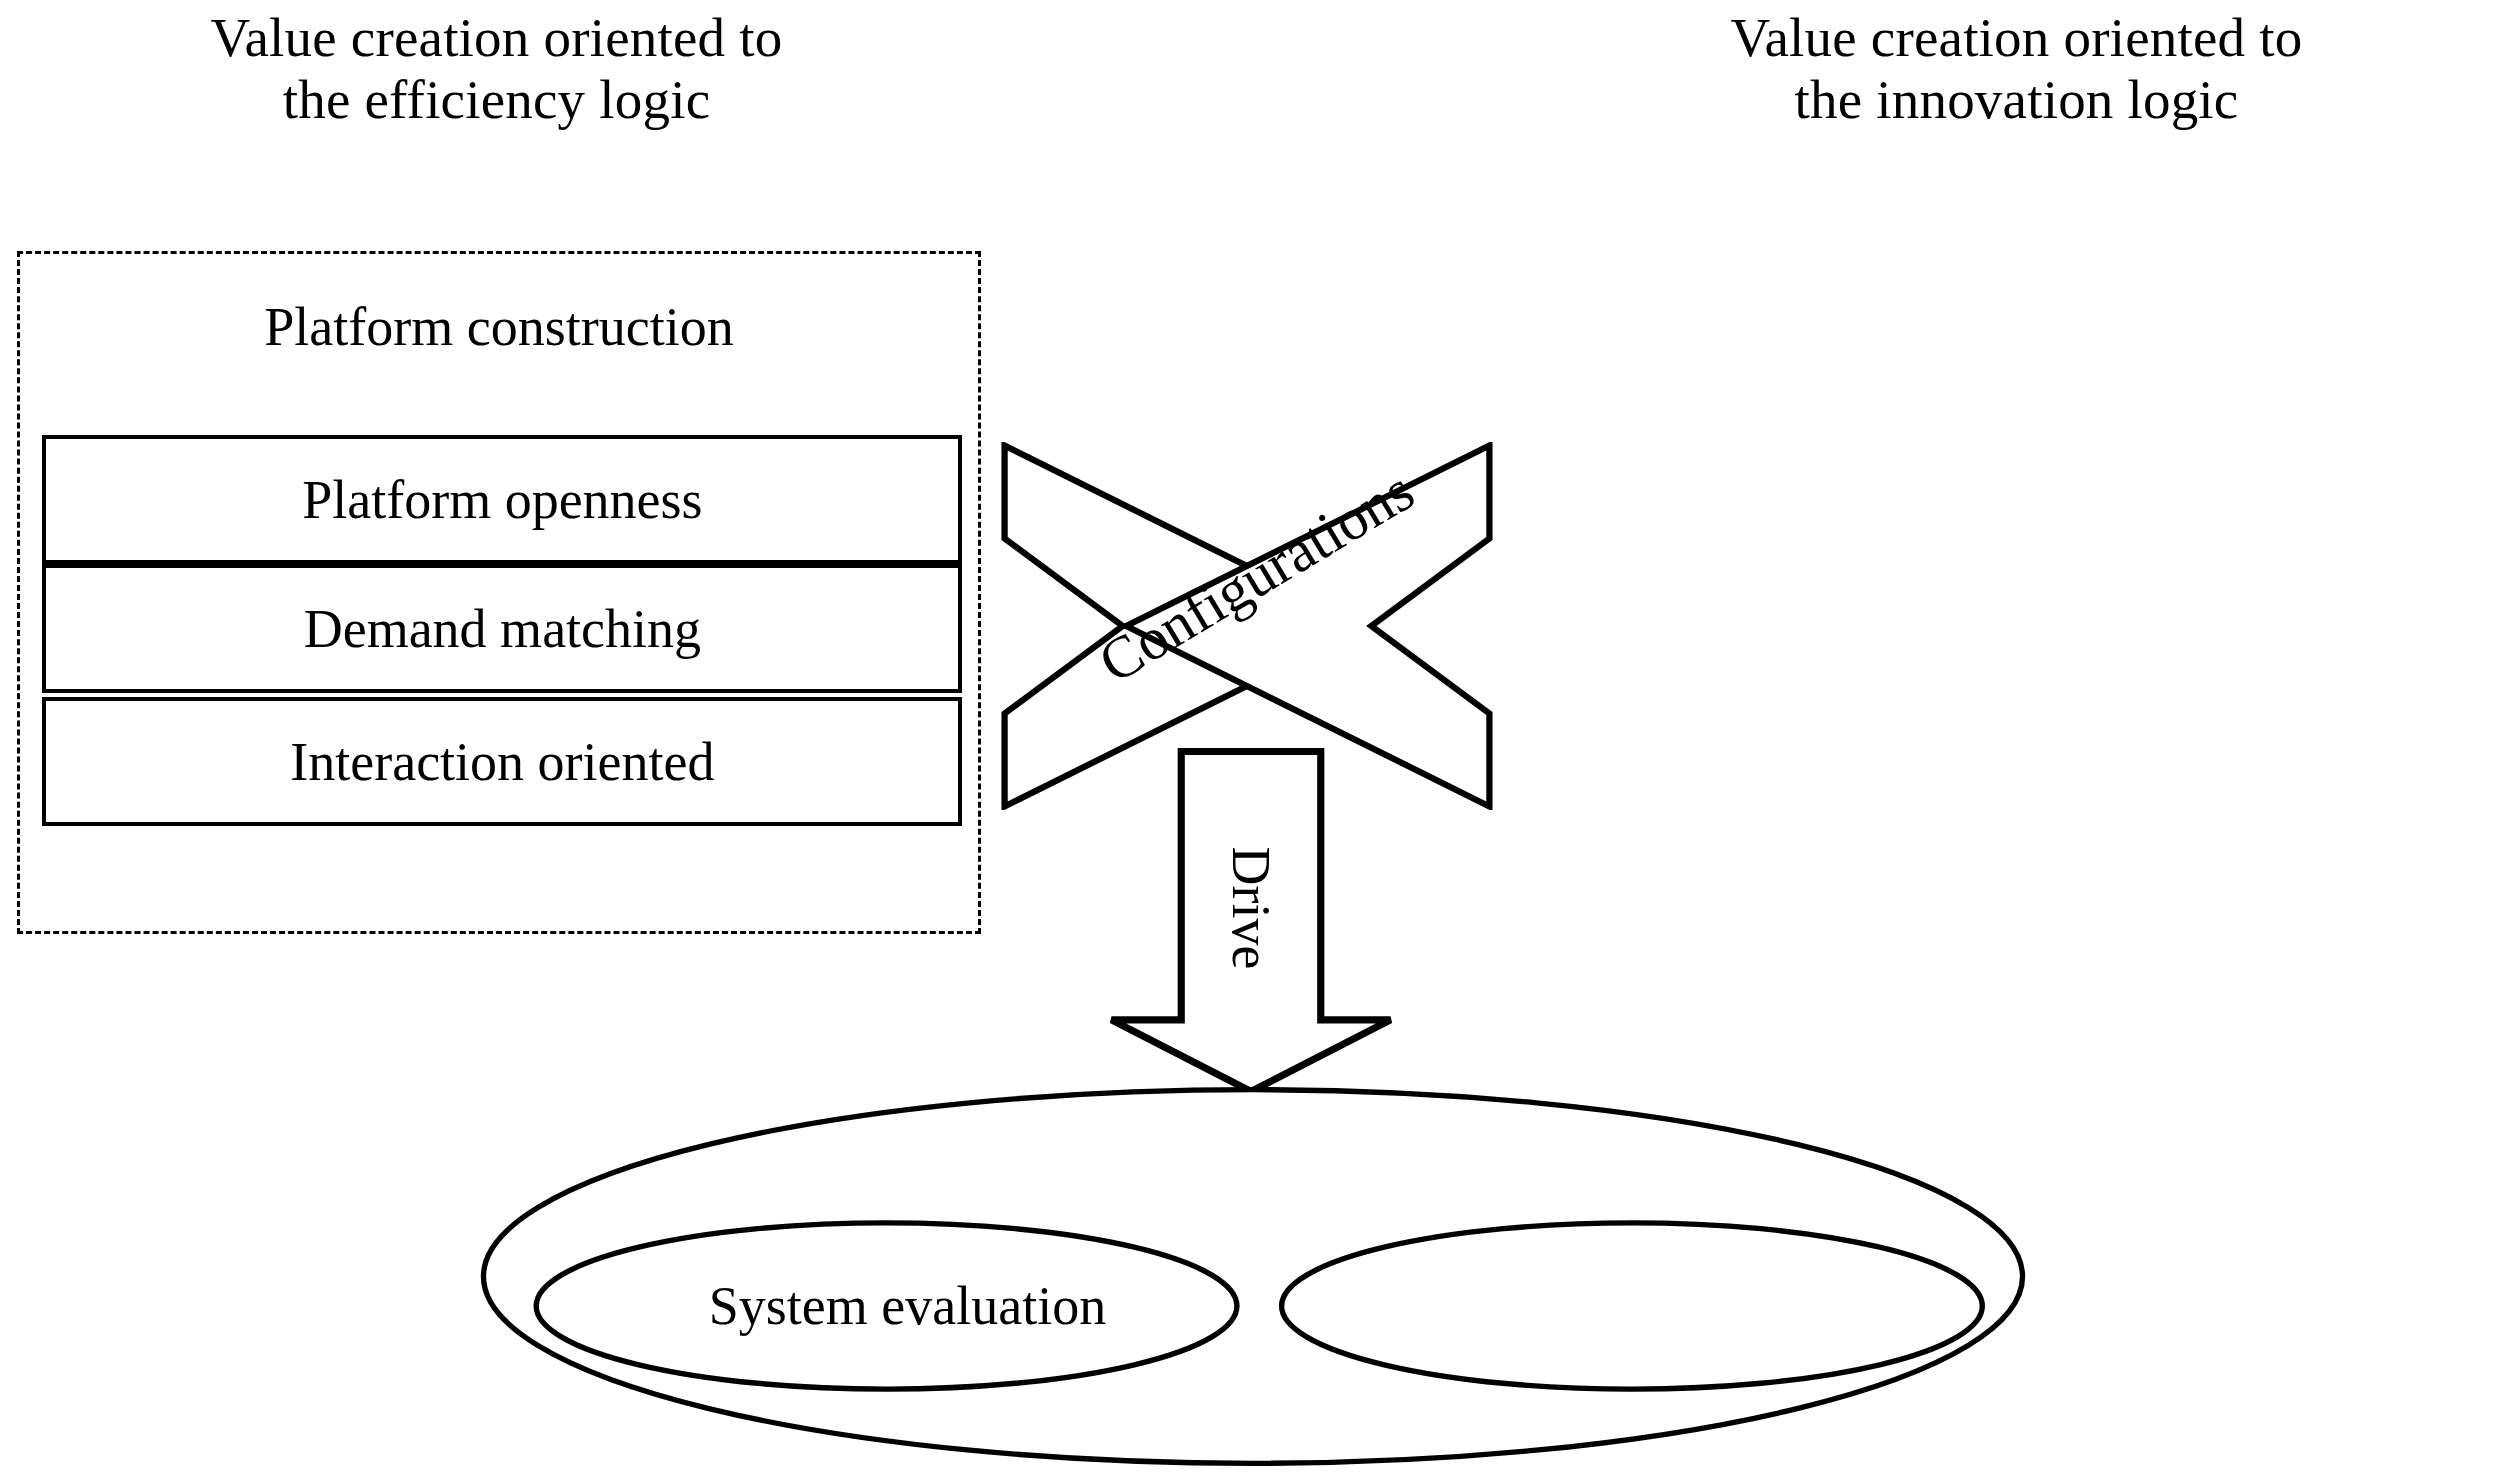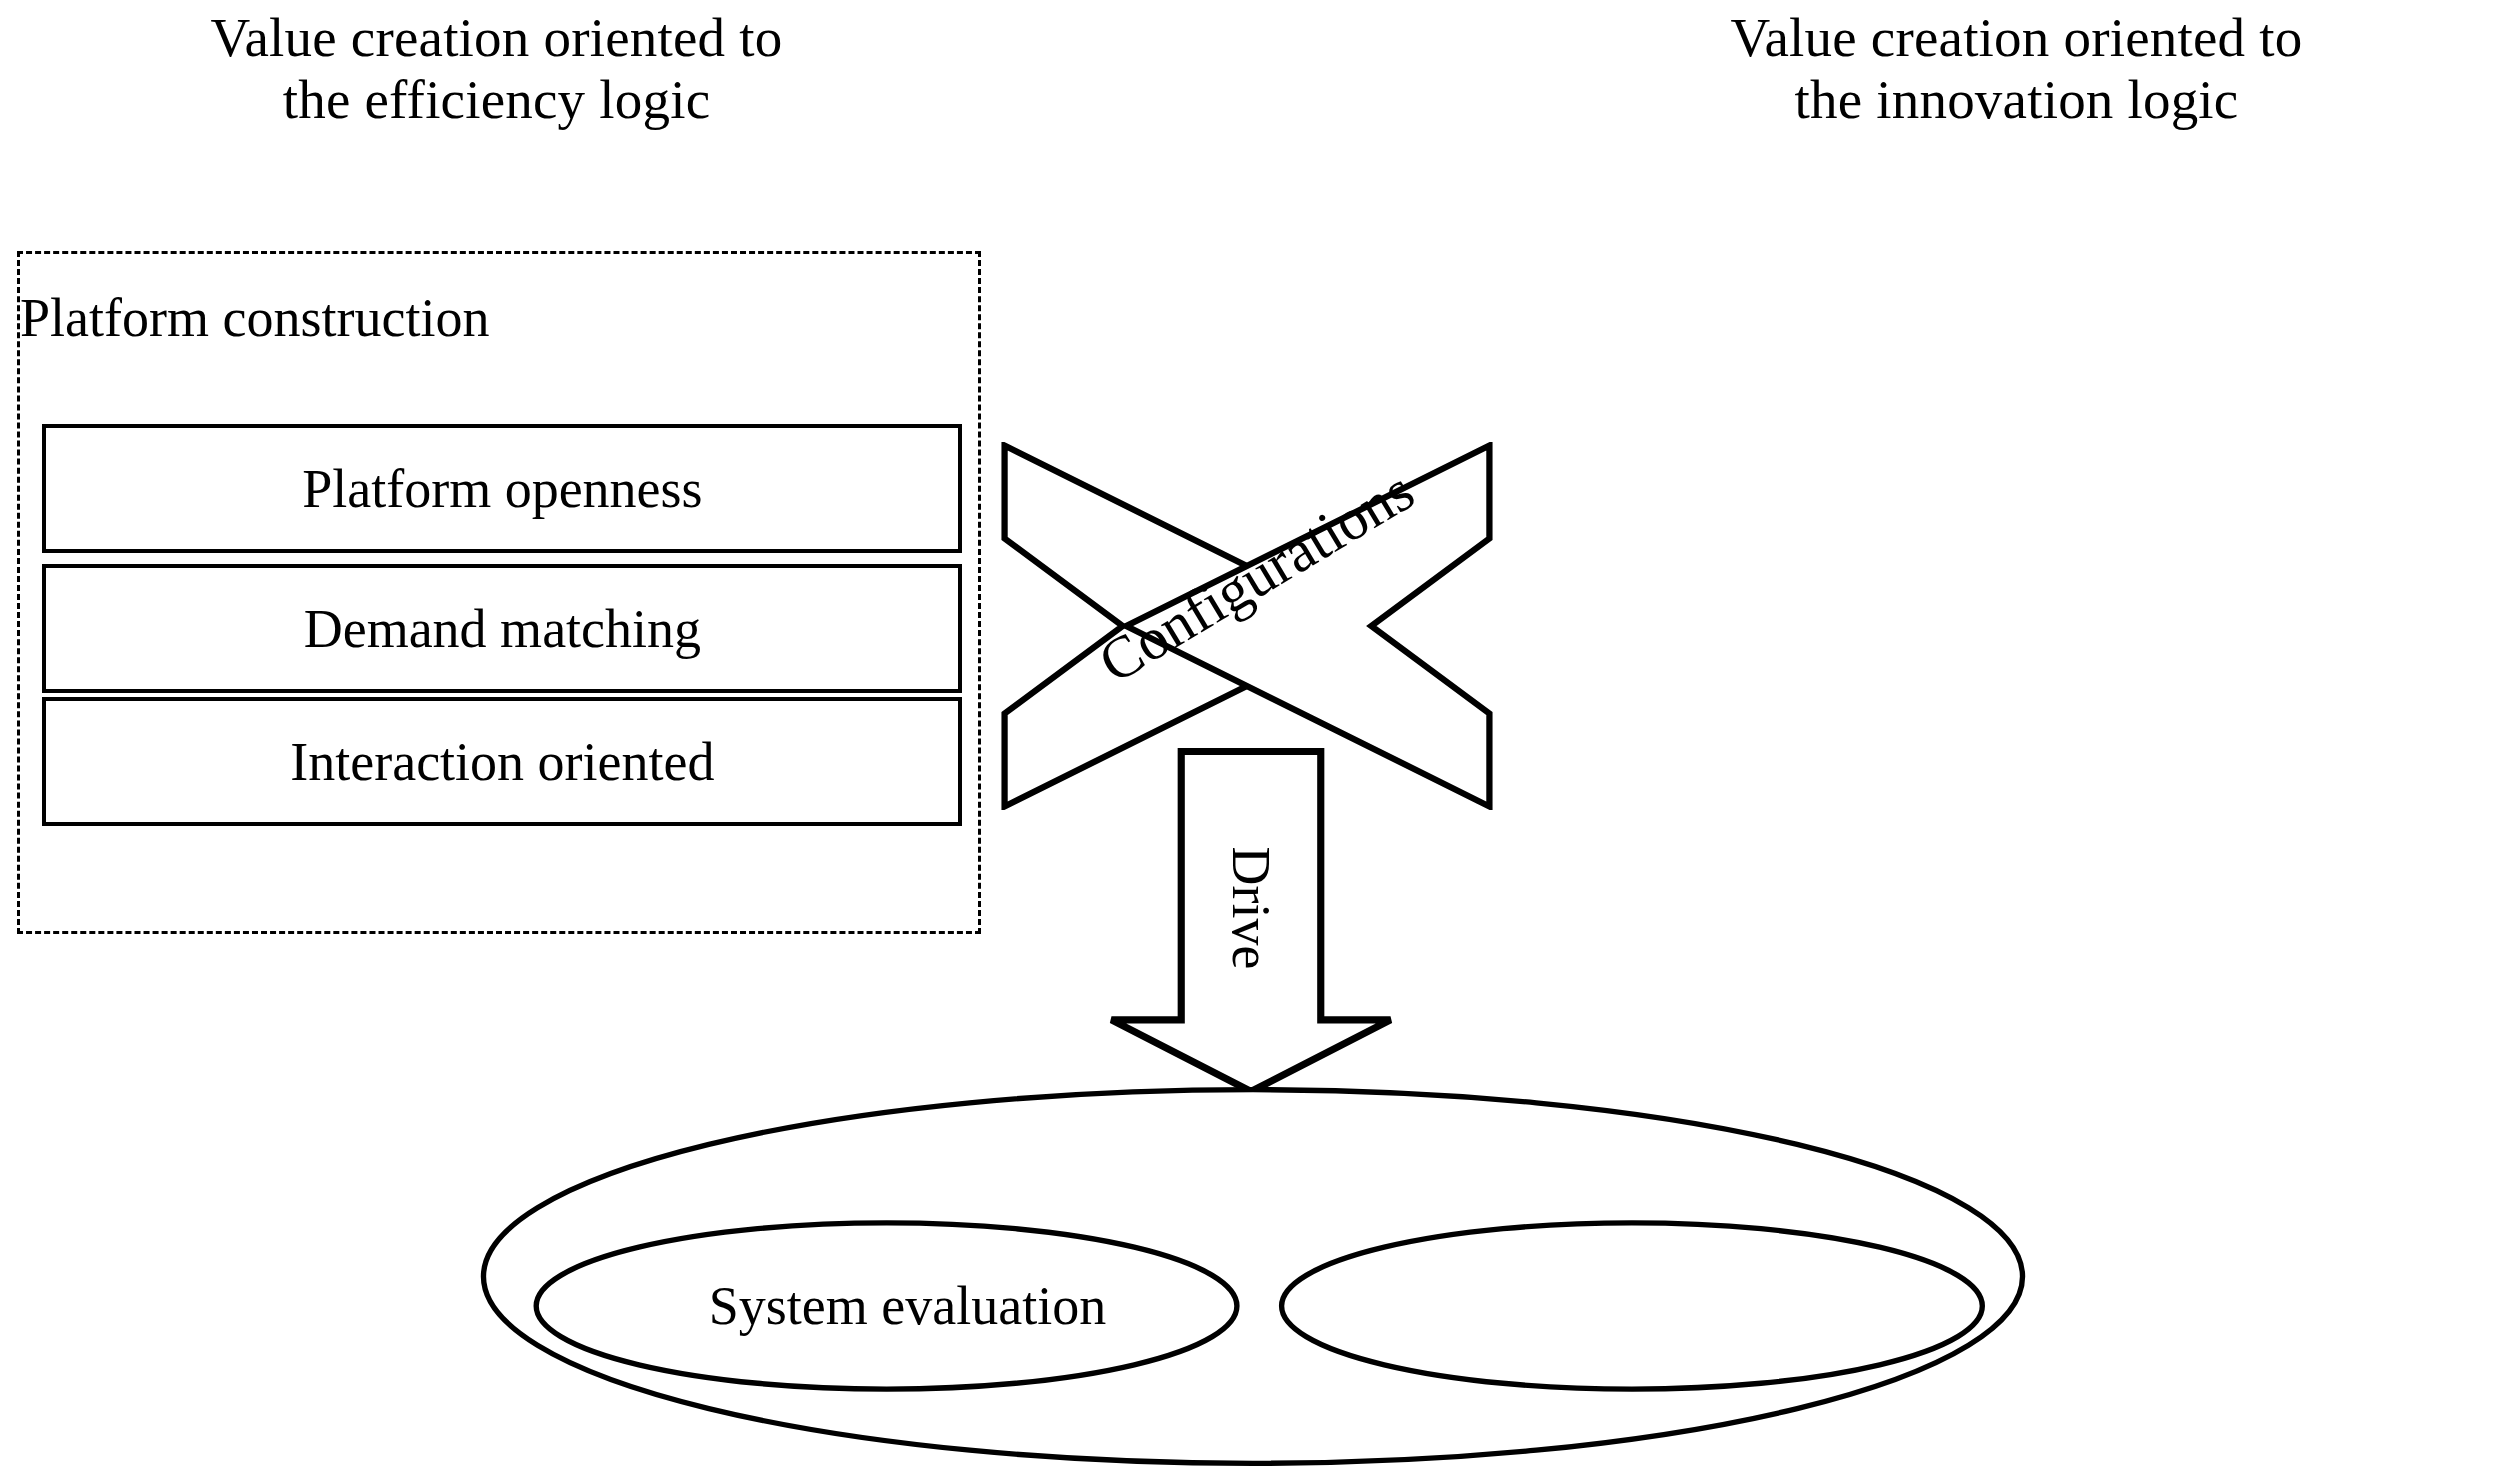--- a/index.html
+++ b/index.html
@@ -37,41 +37,41 @@
     box-sizing: border-box;
     background: transparent;
   }
   #group-left  { left: 17px;   top: 251px; width: 964px; height: 683px; }
   #group-right { left: 1536px; top: 251px; width: 957px; height: 683px; }
 
   .group-title {
     position: absolute;
     left: 0;
     right: 0;
-    top: 37px;
-    text-align: left;
+    top: 46px;
+    text-align: center;
     font-size: 54px;
     line-height: 1;
   }
 
   
   .item-box {
     position: absolute;
     border: 4.5px solid #000000;
     box-sizing: border-box;
     background: #ffffff;
     display: flex;
     align-items: center;
     justify-content: center;
     font-size: 54px;
     line-height: 1;
   }
   #group-left .item-box  { left: 22.4px; width: 920px; }
   #group-right .item-box { left: 12.5px; width: 920px; }
-  .item-row-0 { top: 170px; height: 129px; }
+  .item-row-0 { top: 181px; height: 129px; }
   .item-row-1 { top: 310px; height: 129px; justify-content: center; }
   .item-row-2 { top: 443px; height: 129px; }
 
   
   #x-shape {
     position: absolute;
     left: 1001px;
     top: 442px;
     width: 492px;
     height: 368px;

